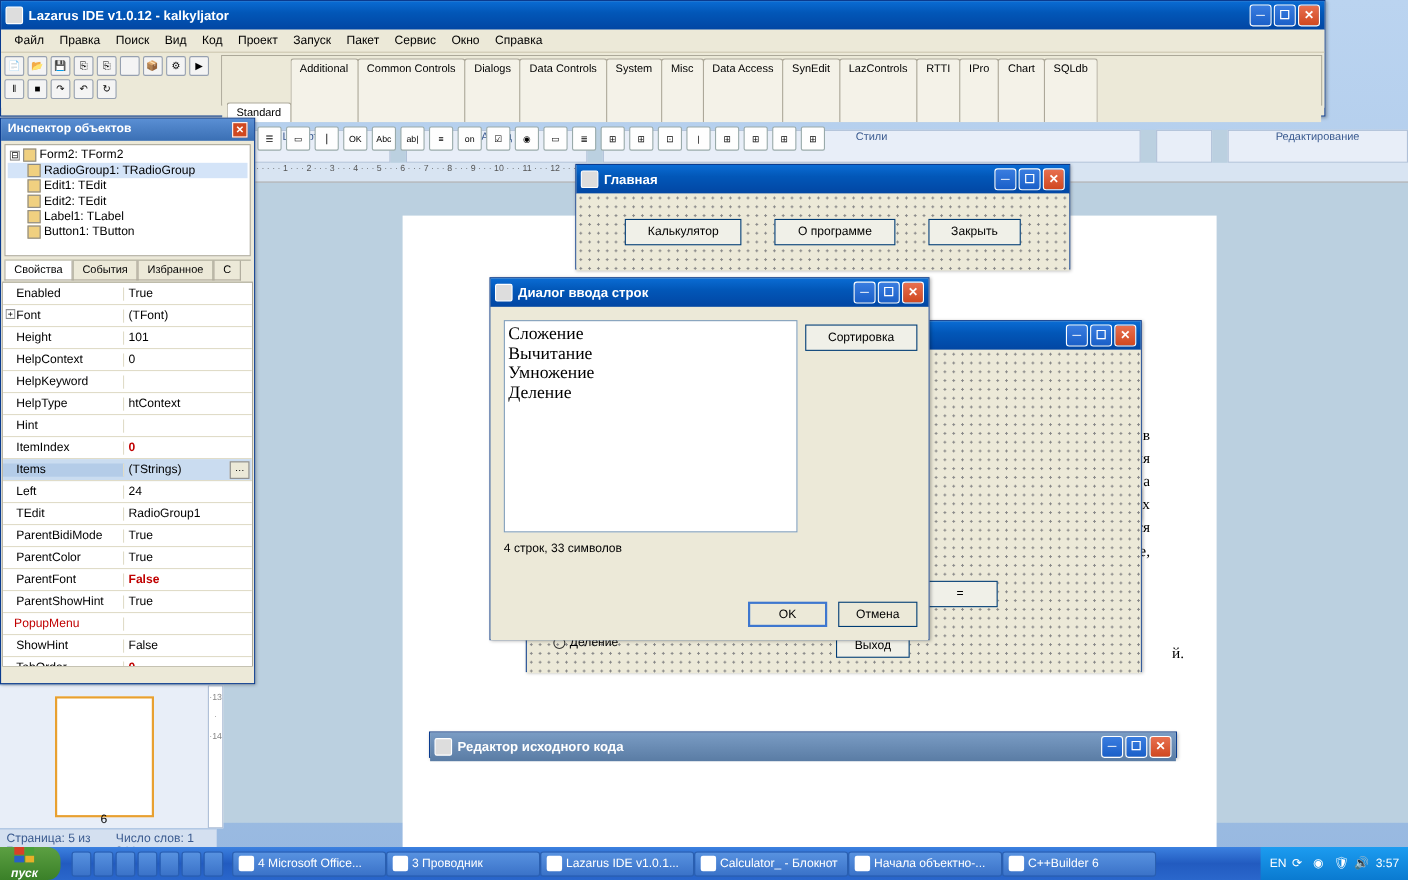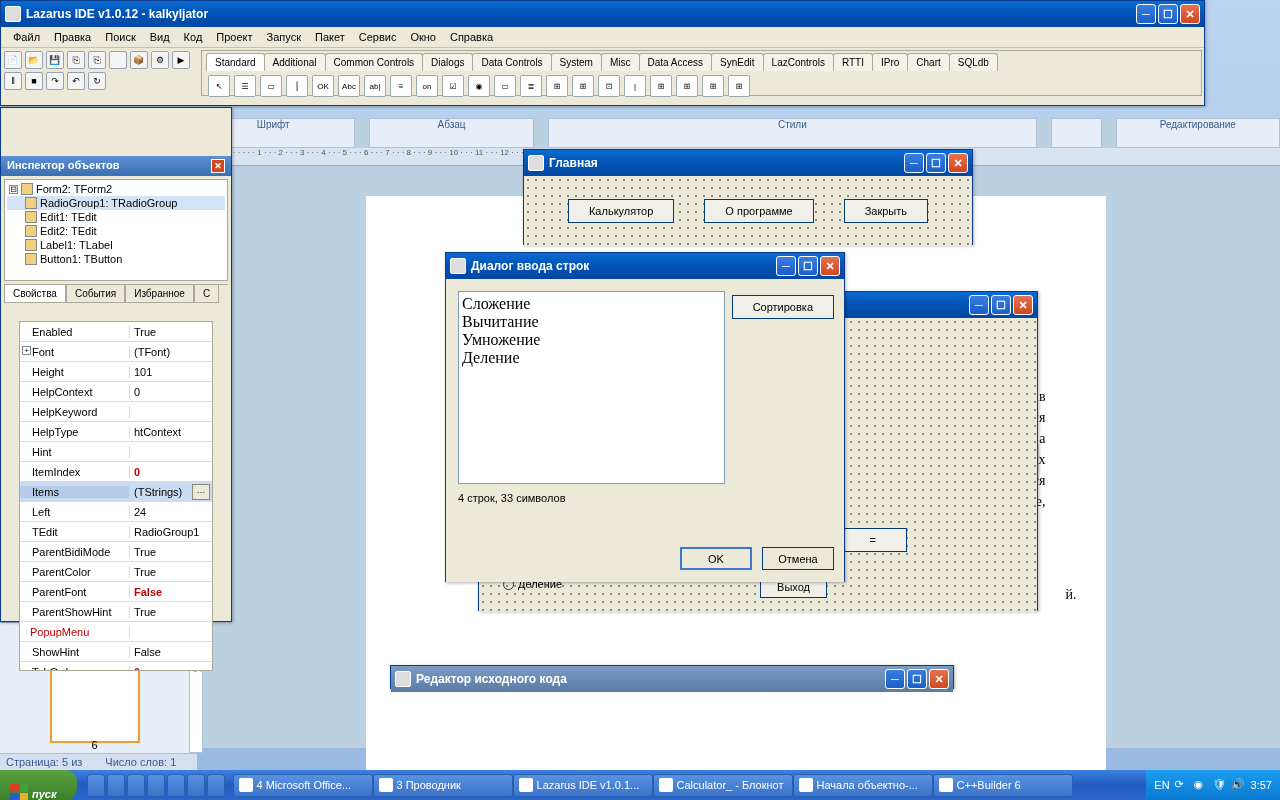--- a/index.html
+++ b/index.html
@@ -11,40 +11,40 @@
 .winbtns { display:flex; gap:2px; }
 .winbtn { width:20px; height:20px; border:1px solid #fff; border-radius:3px; display:flex; align-items:center; justify-content:center; font-family:Marlett,Arial; cursor:pointer; }
 .winbtn.min,.winbtn.max { background:linear-gradient(#3a7de0,#1a5fc8); }
 .winbtn.close { background:linear-gradient(#e87050,#d04820); }
 .winbtn span { color:#fff; font-size:11px; line-height:1; }
 .menubar { display:flex; gap:2px; padding:2px 6px; background:#ece9d8; border-bottom:1px solid #c8c0a8; }
 .menubar span { padding:2px 6px; cursor:pointer; }
 .tb-icon { width:18px; height:18px; border:1px solid #96a0b0; border-radius:2px; background:#f4f4f4; cursor:pointer; display:flex; align-items:center; justify-content:center; font-size:9px; }
 .tabs { display:flex; gap:0; background:#ece9d8; padding:2px 4px 0; }
 .tab { padding:3px 8px; border:1px solid #aca899; border-bottom:none; background:#f4f2e8; cursor:pointer; font-size:10px; border-radius:3px 3px 0 0; margin-right:-1px; }
-.tab.active { background:#fff; font-weight:normal; }
+.tab.active { background:#fff; font-weight:normal;margin-top:40px; }
 
 
 .ide { left:0; top:0; width:1205px; height:106px; z-index:1; }
 .ide .palettepane { display:flex; background:#ece9d8; height:50px; }
 .ide .lefticons { width:198px; display:flex; flex-wrap:wrap; gap:3px; padding:3px; align-content:flex-start; }
 .ide .rightpalette { flex:1; border-left:1px solid #c8c0a8; border:1px solid #aca899; margin:2px; }
 .palette-row { display:flex; gap:4px; padding:4px 6px; align-items:center; flex-wrap:wrap; }
 .pal-icon { width:22px; height:22px; border:1px solid #9aa; background:#fefefe; border-radius:2px; display:flex; align-items:center; justify-content:center; font-size:8px; cursor:pointer; }
 
 
 .inspector { left:0; top:107px; width:232px; height:515px; z-index:5; }
-.insp-title { background:linear-gradient(#5a8fd4,#3a6fb4); color:#fff; font-weight:bold; padding:3px 6px; display:flex; justify-content:space-between;margin-top:48px; }
+.insp-title { background:linear-gradient(#5a8fd4,#3a6fb4); color:#fff; font-weight:bold; padding:3px 6px; display:flex; justify-content:space-between; }
 .insp-title .x { background:#d04820; width:14px; height:14px; color:#fff; text-align:center; cursor:pointer; border:1px solid #fff; font-size:9px; line-height:12px; }
 .tree { background:#fff; border:1px solid #aca899; margin:3px; height:102px; overflow:auto; padding:2px; }
 .tree-item { padding:1px 2px; display:flex; align-items:center; gap:3px; cursor:pointer; }
 .tree-item .sq { width:12px; height:12px; border:1px solid #888; background:#f0d080; }
 .tree-item.l1 { padding-left:18px; }
 .tree-item.sel { background:#d4e4f8; }
-.proptable { border:1px solid #aca899; margin:18px; height:350px; overflow-y:scroll; background:#fff; }
+.proptable { border:1px solid #aca899; margin:1px; height:350px; overflow-y:scroll; background:#fff; }
 .proprow { display:flex; border-bottom:1px solid #e0dcc8; height:20px; align-items:center; }
 .proprow .key { width:110px; padding-left:12px; border-right:1px solid #e0dcc8; }
 .proprow .val { flex:1; padding-left:4px; }
 .proprow.sel { background:#cadcf0; }
 .proprow.sel .key { font-weight:normal; background:#b4cce8; }
 .proprow .ell { width:18px; height:16px; border:1px solid #888; background:#ece9d8; text-align:center; cursor:pointer; margin-right:2px; font-size:9px; }
 .proprow .redv { color:#c00000; font-weight:bold; }
 .proprow .plus { position:absolute; margin-left:-10px; width:9px; height:9px; border:1px solid #888; text-align:center; font-size:8px; line-height:7px; }
 .insptabs { display:flex; border-top:1px solid #aca899; margin:0 3px; }
 .insptabs .t { padding:3px 8px; border:1px solid #aca899; border-top:none; cursor:pointer; font-size:10px; }
@@ -76,37 +76,37 @@
 
 .worddoc { position:absolute; left:191px; top:118px; width:1089px; height:630px; background:#bbd0e0; z-index:0; }
 .worddoc .page { background:#fff; margin:30px auto; width:740px; height:600px; padding:30px 60px; }
 .worddoc .txt { font-family:"Times New Roman",serif; font-size:14px; line-height:1.5; text-align:justify; }
 .worddoc .ruler { height:18px; background:#d8e4f2; border-bottom:1px solid #aaa; position:relative; font-size:8px; color:#555; }
 .worddoc .sectiontabs { display:flex; gap:14px; height:30px; }
 .worddoc .stab { flex:1; background:#e8eef8; border:1px solid #b0c0d8; text-align:center; font-size:10px; color:#3a5a8f; }
 
 
 .taskbar { position:absolute; left:0; bottom:0; width:1280px; height:30px; background:linear-gradient(#3c81e0,#225bc0 50%,#2a67cc); display:flex; align-items:center; z-index:100; }
-.start { height:30px; padding:0 20px 0 10px; background:linear-gradient(#5ca042,#3a8028); color:#fff; font-weight:bold; font-style:italic; display:flex; align-items:flex-end; gap:4px; font-size:14px; border-radius:0 12px 12px 0; }
+.start { height:30px; padding:0 20px 0 10px; background:linear-gradient(#5ca042,#3a8028); color:#fff; font-weight:bold; font-style:italic; display:flex; align-items:center; gap:4px; font-size:14px; border-radius:0 12px 12px 0;flex-direction:column; }
 .start .logo { width:18px; height:16px; display:grid; grid-template:1fr 1fr/1fr 1fr; gap:1px; }
 .start .logo span:nth-child(1){background:#d84028} .start .logo span:nth-child(2){background:#48a038} .start .logo span:nth-child(3){background:#2860c8} .start .logo span:nth-child(4){background:#e8b028}
 .tasks { flex:1; display:flex; gap:0; padding:0 4px; height:25px; align-items:center; }
 .task { height:23px; min-width:140px; max-width:155px; background:linear-gradient(#5892e0,#3a72c8); border:1px solid #2a5fb0; border-radius:3px; color:#fff; padding:0 5px; display:flex; align-items:center; gap:4px; font-size:10px; cursor:pointer; overflow:hidden; white-space:nowrap; }
 .task .ti { width:14px; height:14px; background:#fff; border-radius:2px; }
 .tray { height:30px; background:linear-gradient(#1c9cf0,#0a7ad0); padding:0 8px; color:#fff; display:flex; align-items:center; gap:5px; font-size:10px; }
 .tray .ticon { width:14px; height:14px; }
 
 .statusbar { position:absolute; left:0; top:753px; width:197px; height:18px; background:#d4e0f0; border-top:1px solid #a8c0e0; display:flex; font-size:10px; padding:2px 6px; gap:20px; color:#3a5a8f; z-index:5; }
 
 .thumbpane { position:absolute; left:0; top:623px; width:190px; height:130px; background:#e8eef8; z-index:2; border-right:1px solid #b0c0d8; display:flex; align-items:center; justify-content:center; }
 .thumbpane .thumb { width:90px; height:110px; background:#fff; border:2px solid #e8a030; }
 .thumb-ruler { position:absolute; width:14px; height:130px; right:-14px; top:0; background:#fff; border:1px solid #b0c0d8; font-size:8px; padding-top:5px; text-align:center; color:#888; }
 
 
-.srceditor { left:390px; top:665px; width:564px; height:24px; z-index:2; }
+.srceditor { left:390px; top:665px; width:680px; height:24px; z-index:2; }
 .srceditor .titlebar { background:linear-gradient(#7a9cc4,#5a7ca4); }
 </style>
 </head>
 <body>
 
 <div class="worddoc">
   <div class="sectiontabs">
     <div class="stab">Шрифт</div>
     <div class="stab">Абзац</div>
     <div class="stab" style="flex:3">Стили</div>

